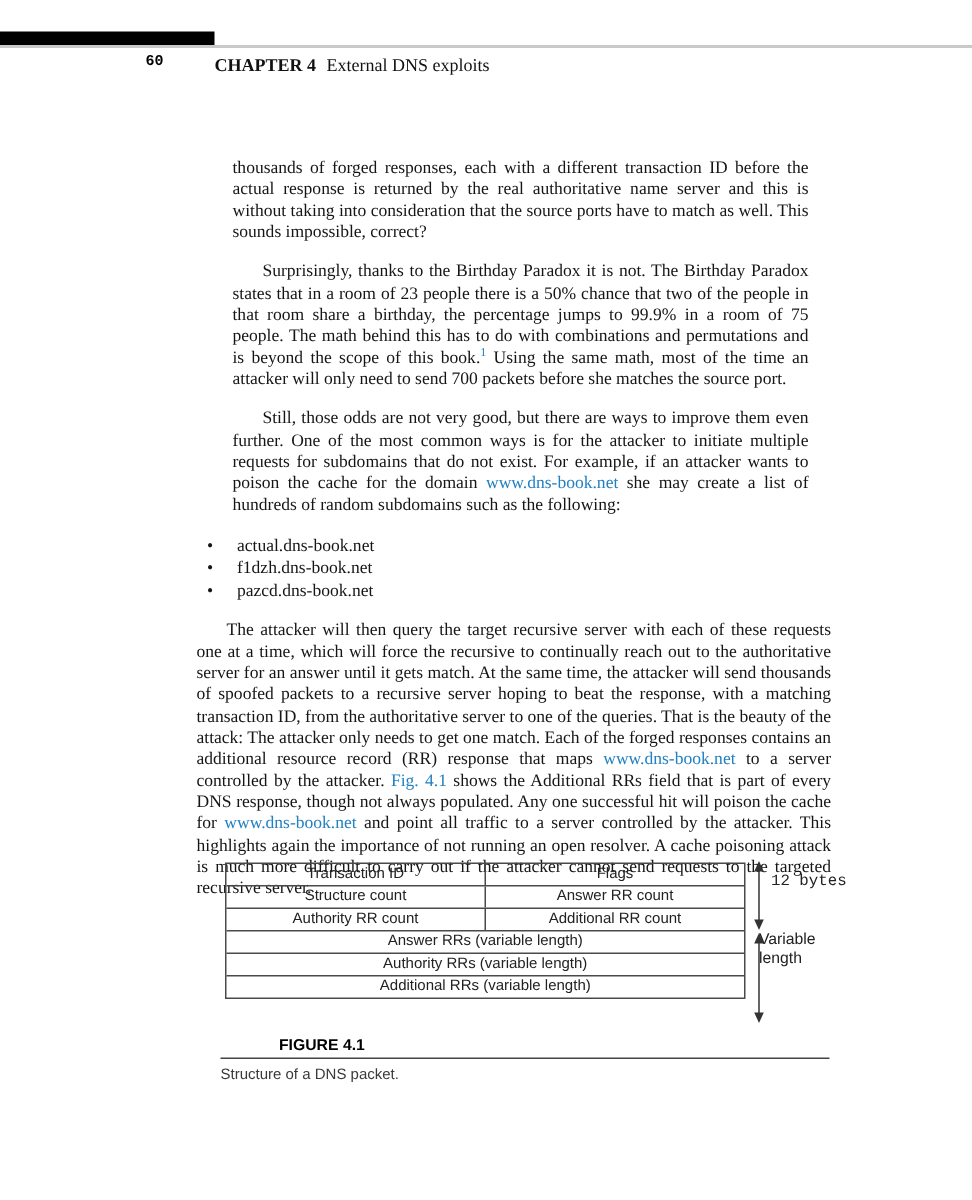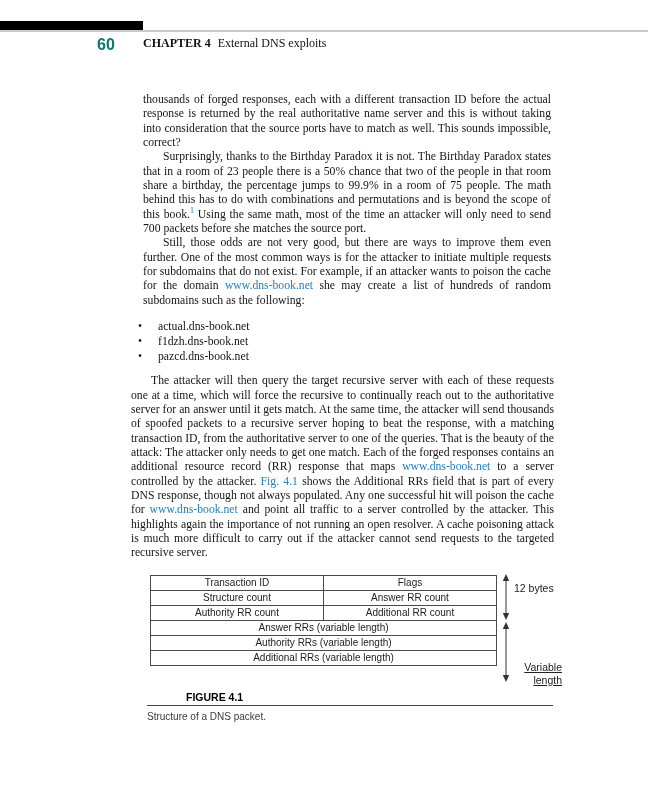--- a/index.html
+++ b/index.html
@@ -3,30 +3,30 @@
 <meta charset="utf-8">
 <style>
   html,body{margin:0;padding:0;}
   body{width:648px;height:800px;background:#ffffff;position:relative;overflow:hidden;
        font-family:"Liberation Serif",serif;color:#151515;}
   .page{position:absolute;inset:0;background:#fff;}
 
   
   .header-bar{position:absolute;left:0;top:21px;width:143px;height:9px;background:#000;}
   .header-rule{position:absolute;left:0;top:30px;width:648px;height:2px;background:#c9c9c9;}
-  .folio{position:absolute;left:97px;top:36px;font-family:Liberation Sans, sans-serif;
-         font-size:16px;font-weight:bold;color:#0f766e;}
+  .folio{position:absolute;left:97px;top:36px;font-family:Liberation Mono, monospace;
+         font-size:10px;font-weight:bold;color:#000000;}
   .chapter-line{position:absolute;left:143px;top:36px;font-family:Liberation Serif, serif;
          font-size:12px;color:#111;white-space:nowrap;}
   .chapter-line .ch-label{font-weight:bold;margin-right:7px;}
 
   
   .body-col{position:absolute;left:143px;top:93px;width:408px;font-size:11.7px;
             line-height:14.35px;text-align:justify;}
-  .body-col p{margin:0;}
+  .body-col p{margin:12px;}
   .body-col p.indent{text-indent:20px;}
   .body-col p.wide{margin-left:-12px;margin-right:-3px;}
   a.doclink{color:#2381c1;text-decoration:none;}
   sup.fnref{color:#2381c1;font-size:8px;line-height:0;vertical-align:super;}
 
   ul.domain-list{list-style:none;margin:11px 0 10px 0;padding:0;}
   ul.domain-list li{position:relative;padding-left:20px;margin-left:-5px;
                     line-height:15px;text-align:left;}
   ul.domain-list li::before{content:"\2022";position:absolute;left:0;top:0;}
 
@@ -34,22 +34,22 @@
   .dns-table{position:absolute;left:150px;top:575px;width:345px;border:1px solid #4a4a4a;
              font-family:"Liberation Sans",sans-serif;font-size:10px;color:#222;}
   .dns-row{display:flex;height:14px;border-top:1px solid #4a4a4a;}
   .dns-row:first-child{border-top:none;}
   .dns-cell{flex:1;text-align:center;line-height:14px;white-space:nowrap;overflow:hidden;}
   .dns-row.split .dns-cell:first-child{border-right:1px solid #4a4a4a;}
 
   .brace-svg{position:absolute;left:499px;top:574px;}
   .brace-label{position:absolute;font-family:"Liberation Sans",sans-serif;font-size:10.5px;
                color:#222;}
-  .brace-label.top{left:514px;top:582px;white-space:nowrap;}
-  .brace-label.bottom{left:506px;top:661px;width:56px;text-align:right;line-height:13px;text-decoration:underline;}
+  .brace-label.top{left:514px;top:582px;white-space:nowrap;font-family:Liberation Mono, monospace;}
+  .brace-label.bottom{left:506px;top:620px;width:56px;text-align:left;line-height:13px;}
 
   
   .fig-label{position:absolute;left:147px;top:691px;font-family:"Liberation Sans",sans-serif;
              font-size:10.5px;font-weight:bold;color:#000;padding-left:39px;}
   .fig-rule{position:absolute;left:147px;top:705px;width:406px;height:1px;background:#444;}
   .fig-caption{position:absolute;left:147px;top:711px;font-family:"Liberation Sans",sans-serif;
              font-size:10px;color:#3a3a3a;}
 </style>
 </head>
 <body>

